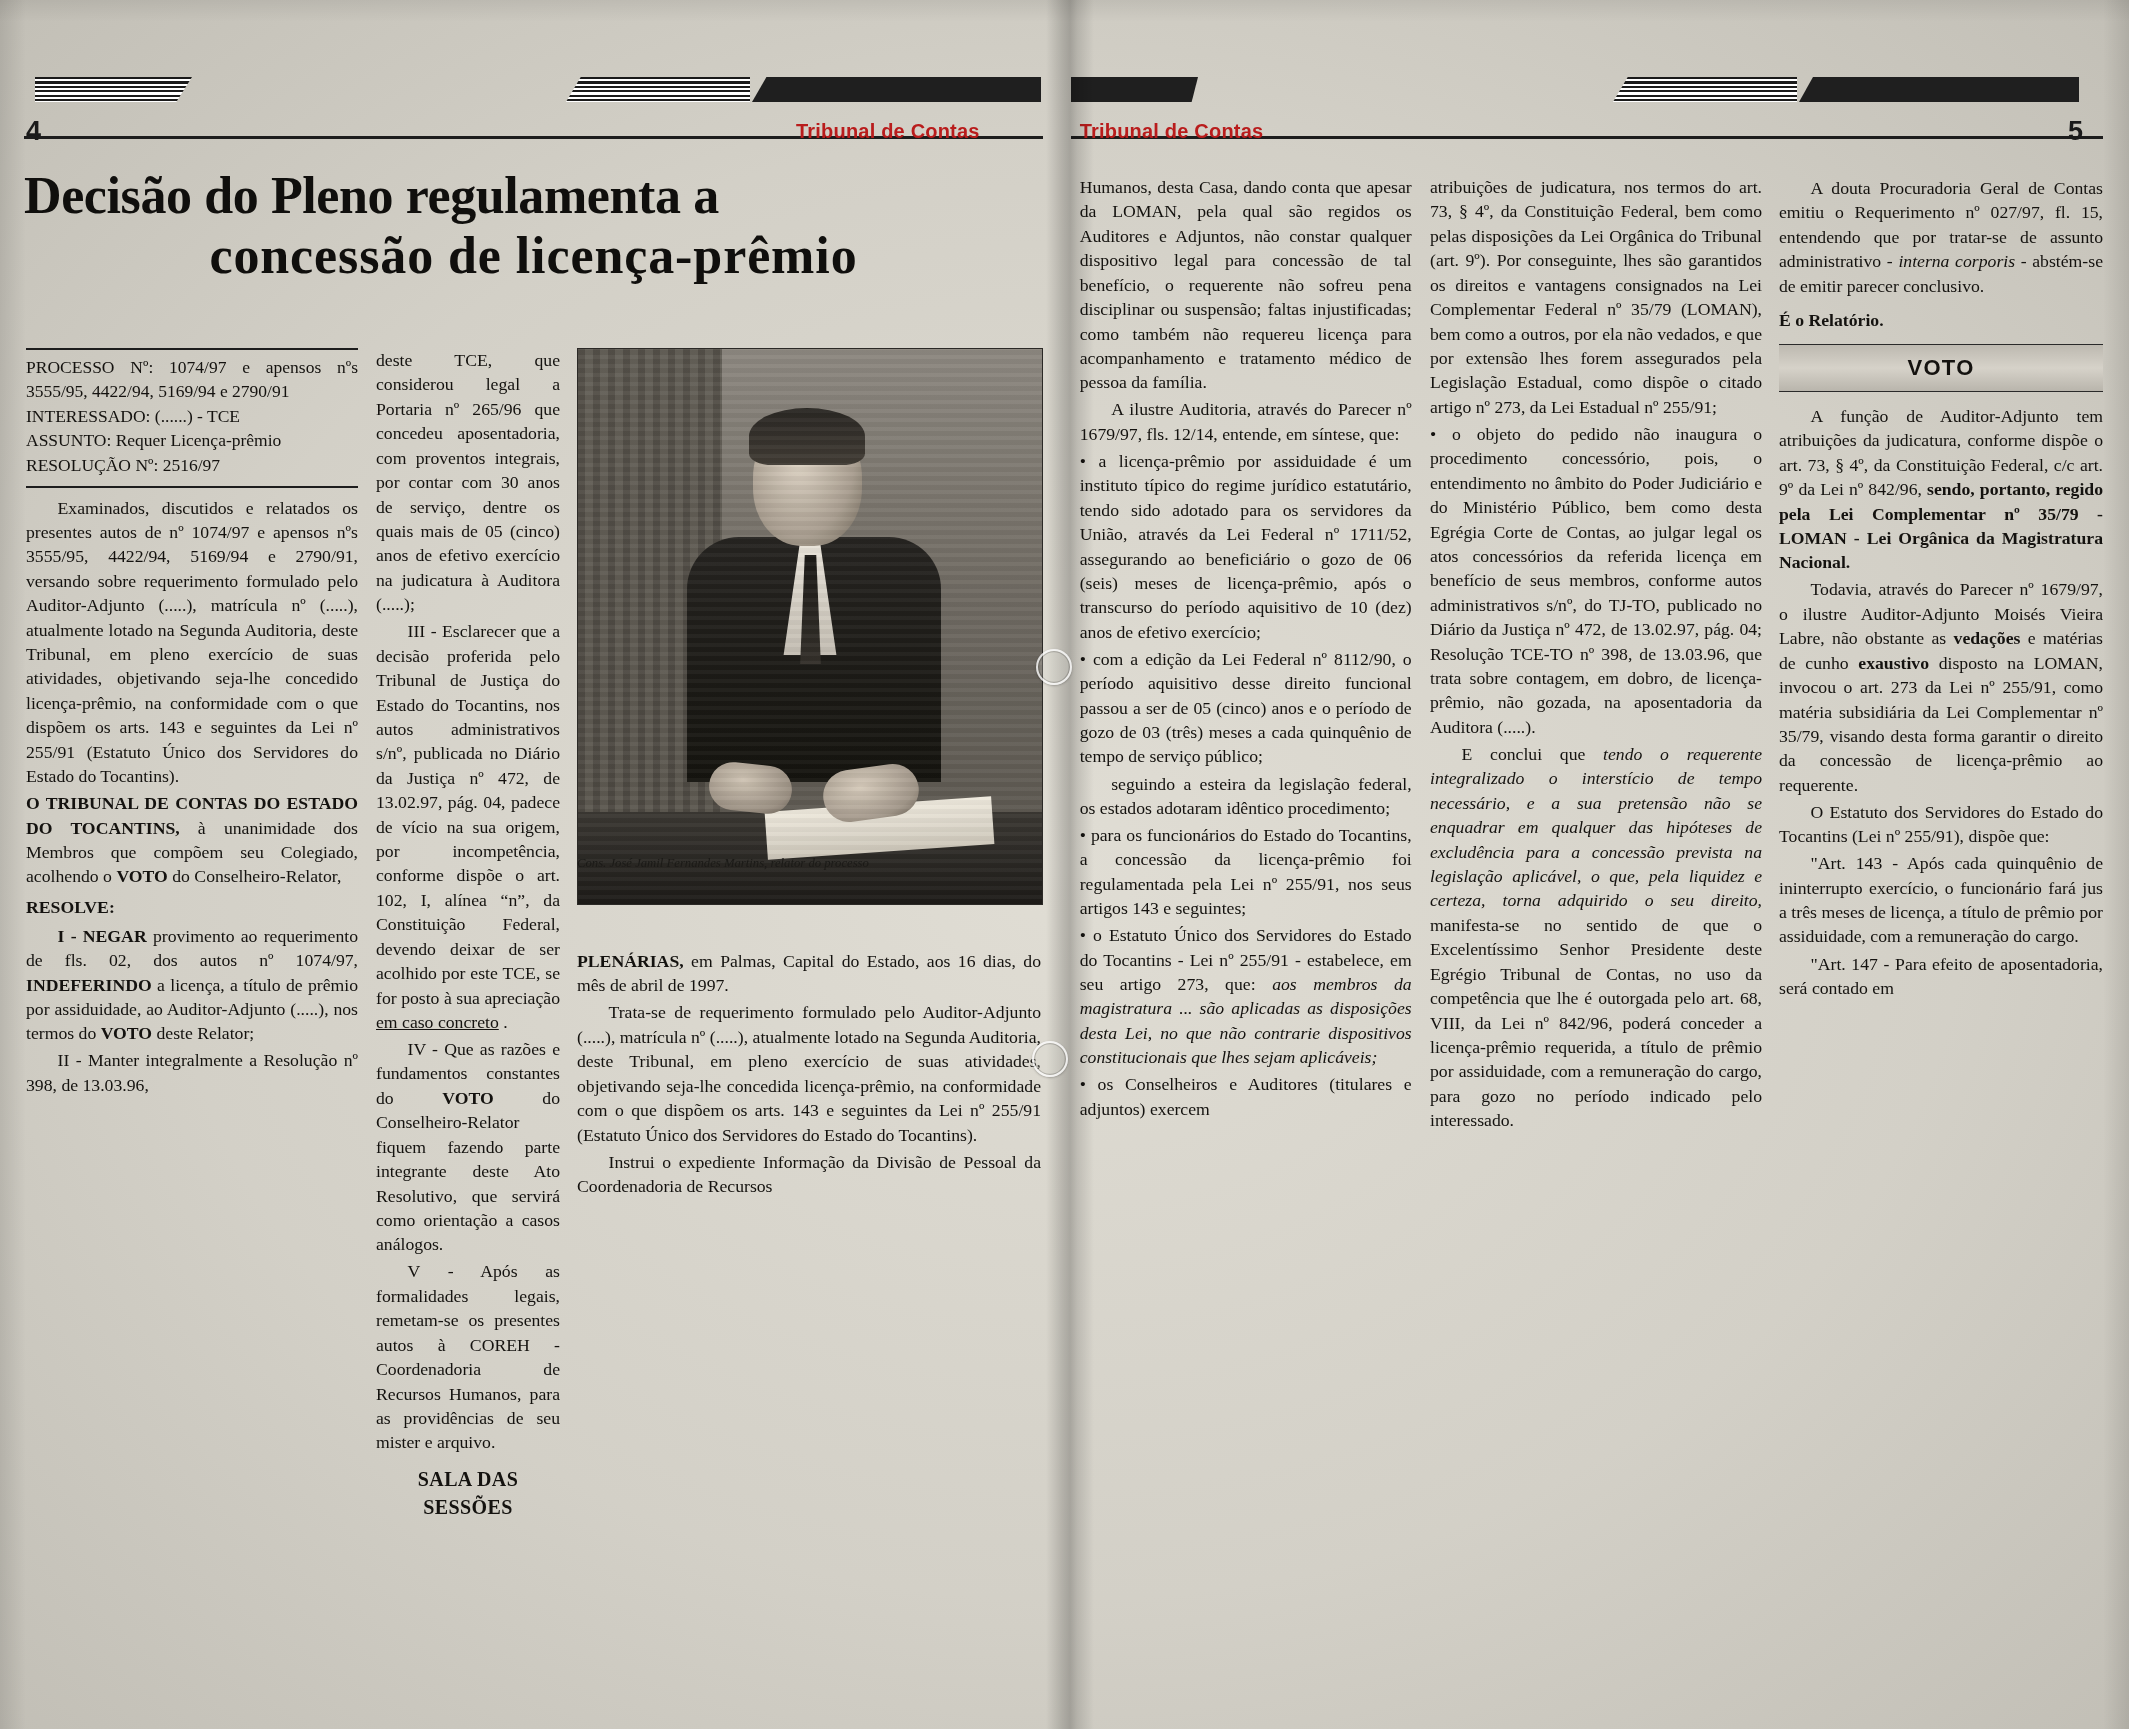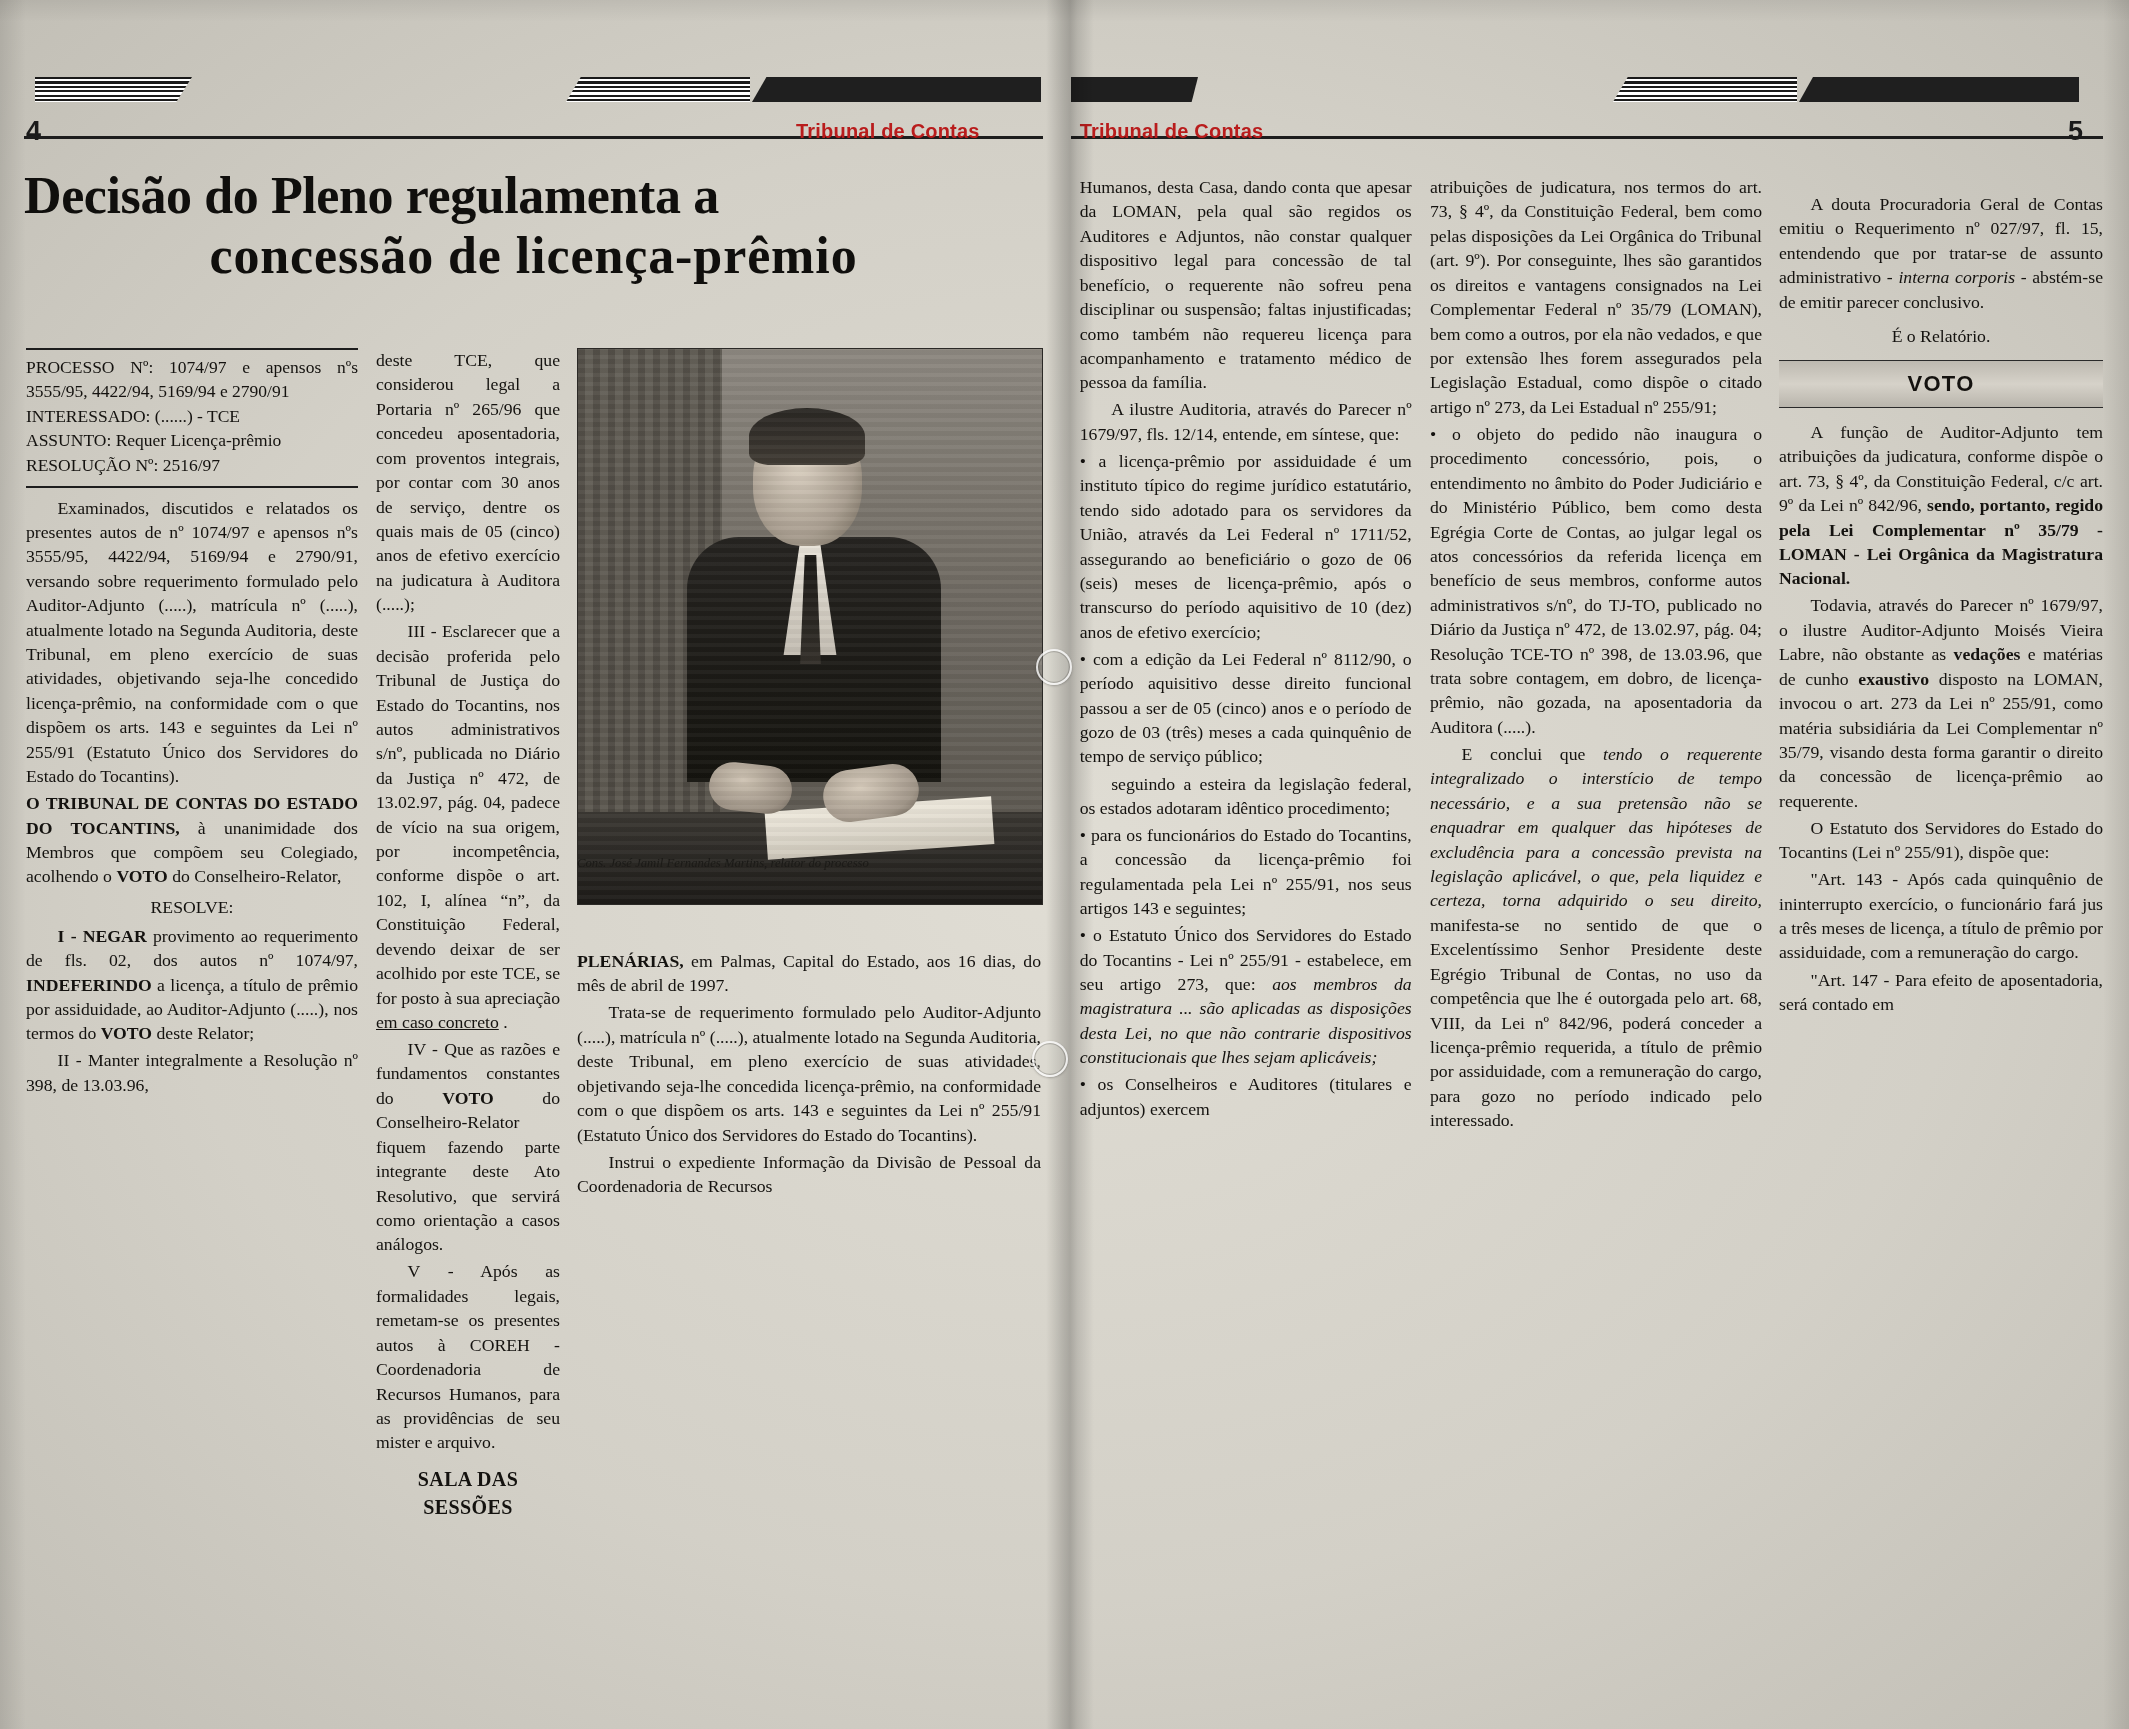--- a/index.html
+++ b/index.html
@@ -123,21 +123,21 @@
     text-align:center;font-family:"Liberation Serif",serif;font-weight:bold;
     font-size:20px;padding:7px 0 6.1px 0;margin:11.4px 0 9.6px 0;
     background:rgba(0,0,0,0.05);
   }
   .votobox{
     border:0;text-align:center;font-family:"Liberation Sans",sans-serif;font-weight:bold;
     font-size:22px;letter-spacing:1.3px;padding:8.7px 0 7.9px 0;margin:11.4px 0 11.4px 0;
     background:linear-gradient(180deg,#bdb9b0 0%,#d6d2c9 50%,#b9b5ac 100%);
     border-top:1.7px solid #2a2a2a;border-bottom:1.7px solid #2a2a2a;
   }
-  .ctr{text-align:center;font-weight:normal;}
+  .ctr{font-weight:bold;}
   .salasess{font-family:"Liberation Serif",serif;font-weight:bold;font-size:20px;letter-spacing:0.4px;}
   .ring{
     position:absolute;width:32px;height:32px;border-radius:50%;
     border:2.6px solid rgba(255,255,255,0.75);
     box-shadow:0 0 0 1.3px rgba(0,0,0,0.18) inset, 0 0.9px 2.2px rgba(0,0,0,0.25);
     background:rgba(220,218,210,0.25);z-index:6;
   }
 </style>
 </head>
 <body>
@@ -242,21 +242,21 @@
   </div>
 
   <div class="col" style="left:359px;top:175px;width:332px;">
     <p>atribuições de judicatura, nos termos do art. 73, § 4º, da Constituição Federal, bem como pelas disposições da Lei Orgânica do Tribunal (art. 9º). Por conseguinte, lhes são garantidos os direitos e vantagens consignados na Lei Complementar Federal nº 35/79 (LOMAN), bem como a outros, por ela não vedados, e que por extensão lhes forem assegurados pela Legislação Estadual, como dispõe o citado artigo nº 273, da Lei Estadual nº 255/91;</p>
     <p>• o objeto do pedido não inaugura o procedimento concessório, pois, o entendimento no âmbito do Poder Judiciário e do Ministério Público, bem como desta Egrégia Corte de Contas, ao julgar legal os atos concessórios da referida licença em benefício de seus membros, conforme autos administrativos s/nº, do TJ-TO, publicado no Diário da Justiça nº 472, de 13.02.97, pág. 04; Resolução TCE-TO nº 398, de 13.03.96, que trata sobre contagem, em dobro, de licença-prêmio, não gozada, na aposentadoria da Auditora (.....).</p>
     <p class="ind">
       <span>E conclui que </span><span class="i">tendo o requerente integralizado o interstício de tempo necessário, e a sua pretensão não se enquadrar em qualquer das hipóteses de excludência para a concessão prevista na legislação aplicável, o que, pela liquidez e certeza, torna adquirido o seu direito,</span><span> manifesta-se no sentido de que o Excelentíssimo Senhor Presidente deste Egrégio Tribunal de Contas, no uso da competência que lhe é outorgada pelo art. 68, VIII, da Lei nº 842/96, poderá conceder a licença-prêmio requerida, a título de prêmio por assiduidade, com a remuneração do cargo, para gozo no período indicado pelo interessado.</span>
     </p>
   </div>
 
-  <div class="col" style="left:708px;top:192px;width:324px;">
+  <div class="col" style="left:708px;top:176px;width:324px;">
     <p class="ind">
       <span>A douta Procuradoria Geral de Contas emitiu o Requerimento nº 027/97, fl. 15, entendendo que por tratar-se de assunto administrativo - </span><span class="i">interna corporis</span><span> - abstém-se de emitir parecer conclusivo.</span>
     </p>
     <p class="b ctr" style="margin:9.6px 0 3.5px 0;">É o Relatório.</p>
     <div class="votobox">VOTO</div>
     <p class="ind">
       <span>A função de Auditor-Adjunto tem atribuições da judicatura, conforme dispõe o art. 73, § 4º, da Constituição Federal, c/c art. 9º da Lei nº 842/96, </span><span class="b">sendo, portanto, regido pela Lei Complementar nº 35/79 - LOMAN - Lei Orgânica da Magistratura Nacional.</span>
     </p>
     <p class="ind">
       <span>Todavia, através do Parecer nº 1679/97, o ilustre Auditor-Adjunto Moisés Vieira Labre, não obstante as </span><span class="b">vedações</span><span> e matérias de cunho </span><span class="b">exaustivo</span><span> disposto na LOMAN, invocou o art. 273 da Lei nº 255/91, como matéria subsidiária da Lei Complementar nº 35/79, visando desta forma garantir o direito da concessão de licença-prêmio ao requerente.</span>

